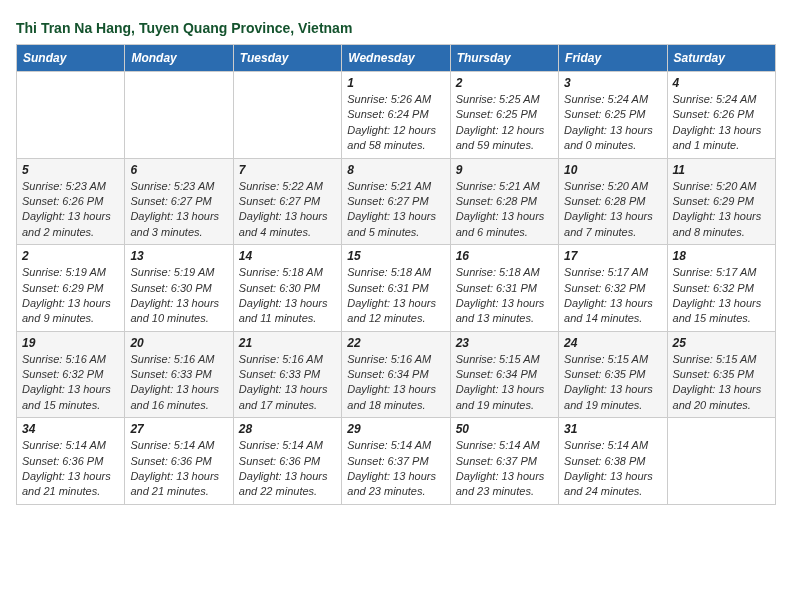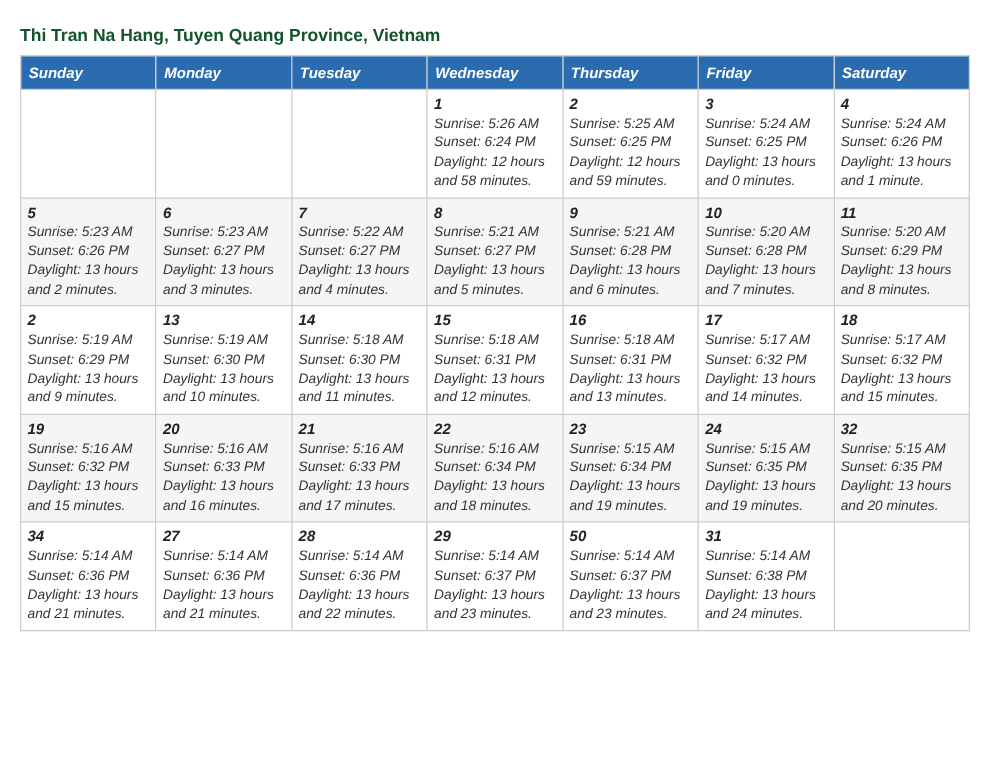--- a/index.html
+++ b/index.html
@@ -273,21 +273,21 @@
 and 19 minutes.</div>
         </td>
         <td>
           <span class="day-num">24</span>
           <div class="day-info" style="white-space: pre-line;">Sunrise: 5:15 AM
 Sunset: 6:35 PM
 Daylight: 13 hours
 and 19 minutes.</div>
         </td>
         <td>
-          <span class="day-num">32</span>
+          <span class="day-num">25</span>
           <div class="day-info" style="white-space: pre-line;">Sunrise: 5:15 AM
 Sunset: 6:35 PM
 Daylight: 13 hours
 and 20 minutes.</div>
         </td>
       </tr>
       <tr>
         <td>
           <span class="day-num">34</span>
           <div class="day-info" style="white-space: pre-line;">Sunrise: 5:14 AM

